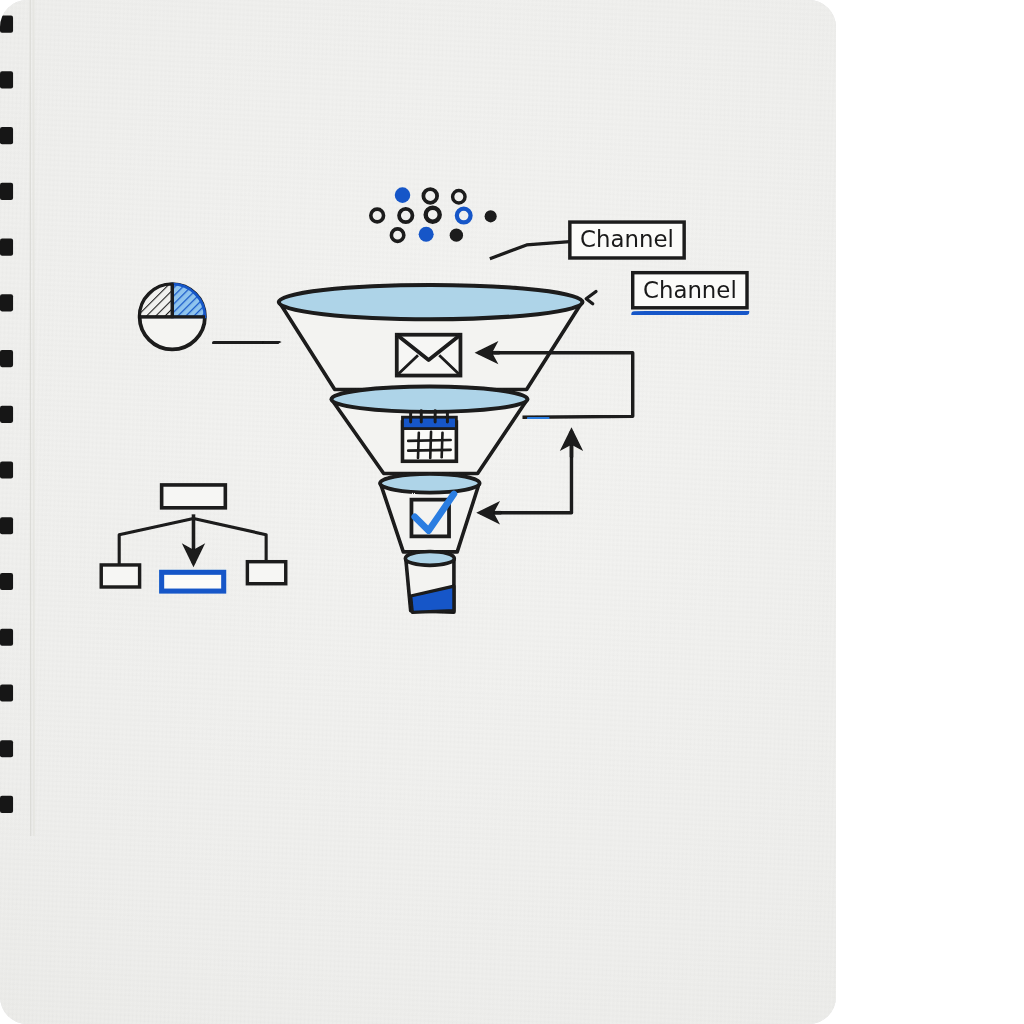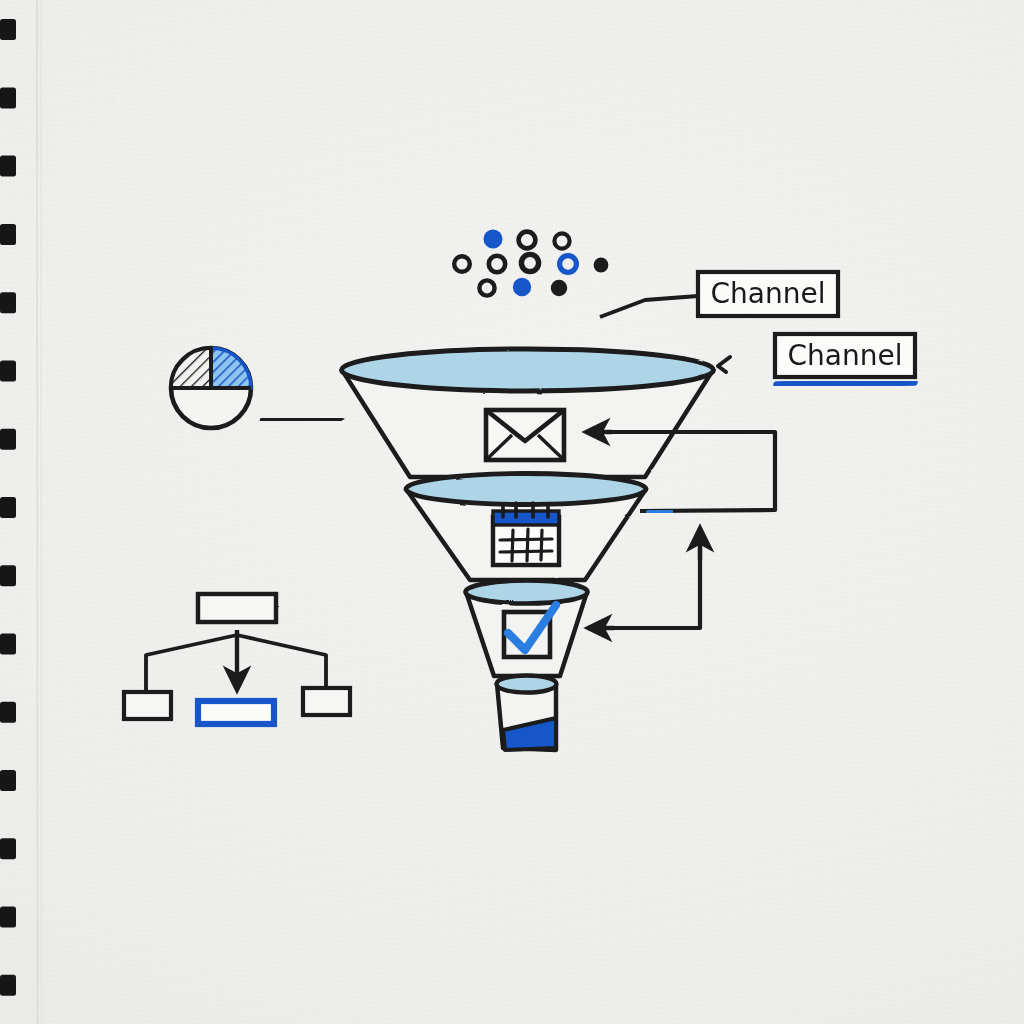--- a/index.html
+++ b/index.html
@@ -3,25 +3,26 @@
 <meta charset="utf-8">
 <title>Marketing Funnel Sketch</title>
 <style>
   html, body {
     margin: 0;
     padding: 0;
     background: #ffffff;
   }
   #page {
     position: relative;
-    width: 1024px;
+    width: 836px;
     height: 1024px;
     overflow: hidden;
     background: #e5e5e5;
     font-family: "DejaVu Sans", sans-serif;
+    border-radius: 27px;
   }
   
   #paper-bg {
     position: absolute;
     inset: 0;
     background:
       repeating-linear-gradient(92deg, rgba(0,0,0,0.012) 0px, rgba(0,0,0,0) 2px, rgba(0,0,0,0.010) 4px),
       repeating-linear-gradient(3deg, rgba(0,0,0,0.010) 0px, rgba(0,0,0,0) 3px, rgba(0,0,0,0.008) 5px),
       radial-gradient(120% 95% at 55% 40%, #f4f4f2 0%, #efefed 58%, #e9e9e6 100%);
   }

